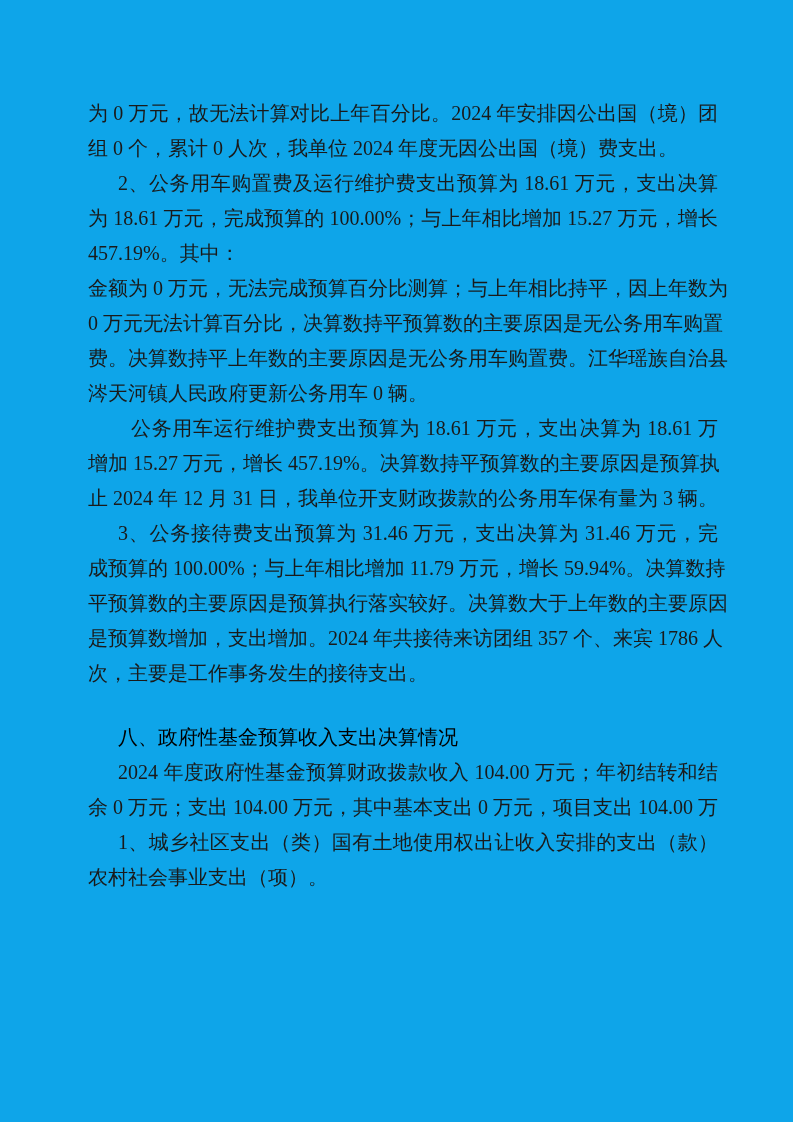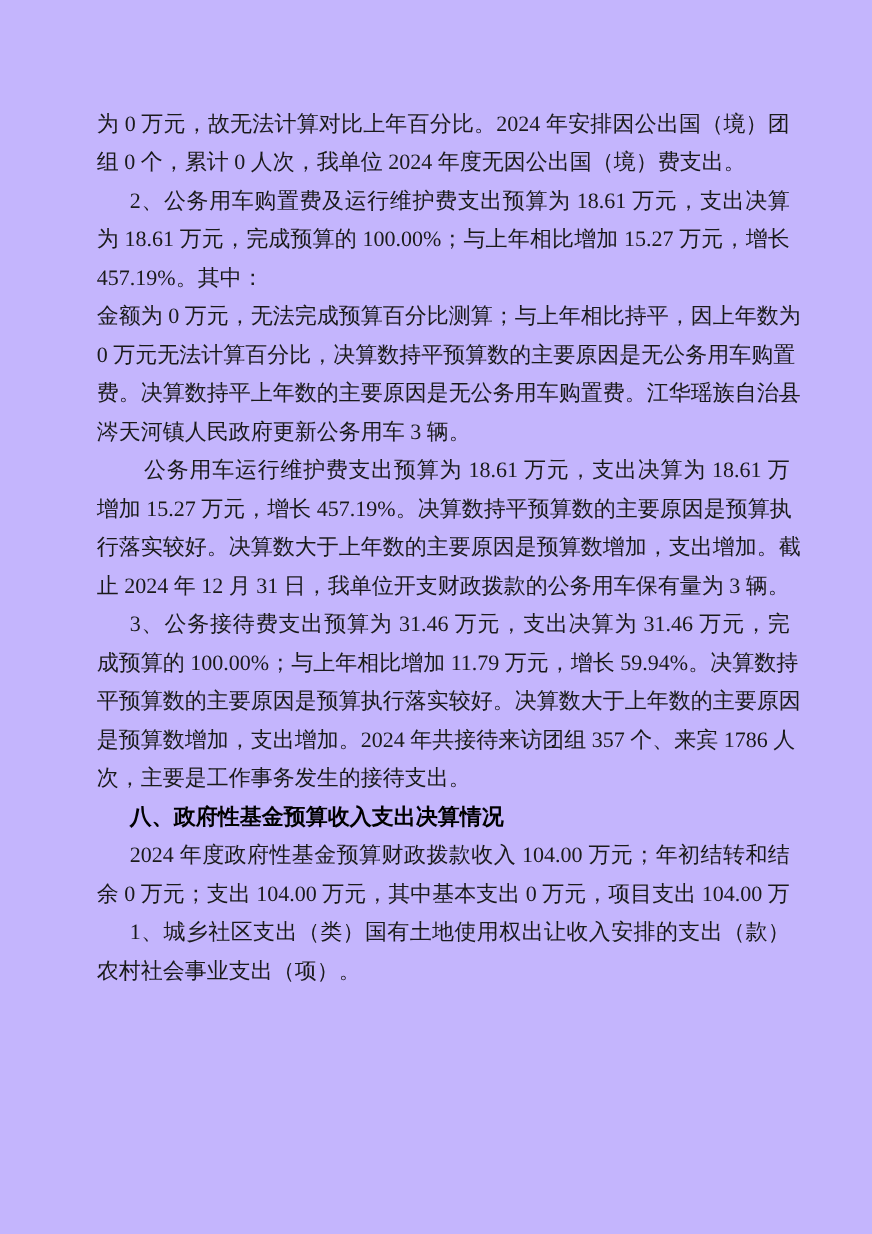--- a/index.html
+++ b/index.html
@@ -3,40 +3,41 @@
 <meta charset="utf-8">
 <style>
   html, body { margin: 0; padding: 0; background: #ffffff; }
   body { width: 793px; height: 1122px; overflow: hidden; }
   .page {
     box-sizing: border-box;
     width: 793px;
     height: 1122px;
     padding: 96px 75px 0 88px;
     overflow: hidden;
-    background: #c4b5fd;
+    background: #0ea5e9;
   }
   .ln {
     margin: 0;
     padding: 0;
     font-family: "Liberation Serif", "DejaVu Serif", serif;
     font-size: 20px;
     line-height: 35px;
     color: #1a1a1a;
     white-space: nowrap;
     text-align: justify;
   }
   .j { text-align-last: justify; }
   .e { text-align-last: left; }
   .i-num { text-indent: 30px; }
   .i-std { text-indent: 43px; }
   .heading {
     font-family: "Liberation Sans", "DejaVu Sans", sans-serif;
-    font-weight: 700;
+    font-weight: 400;
     color: #000000;
+    margin-top: 29px;
   }
 </style>
 </head>
 <body>
 
 <main class="page">
 
   <div>
     <p class="ln j">为 0 万元，故无法计算对比上年百分比。2024 年安排因公出国（境）团</p>
     <p class="ln e">组 0 个，累计 0 人次，我单位 2024 年度无因公出国（境）费支出。</p>
@@ -45,27 +46,26 @@
   <div>
     <p class="ln j i-num">2、公务用车购置费及运行维护费支出预算为 18.61 万元，支出决算</p>
     <p class="ln j">为 18.61 万元，完成预算的 100.00%；与上年相比增加 15.27 万元，增长</p>
     <p class="ln e">457.19%。其中：</p>
   </div>
 
   <div>
     <p class="ln j">金额为 0 万元，无法完成预算百分比测算；与上年相比持平，因上年数为</p>
     <p class="ln j">0 万元无法计算百分比，决算数持平预算数的主要原因是无公务用车购置</p>
     <p class="ln j">费。决算数持平上年数的主要原因是无公务用车购置费。江华瑶族自治县</p>
-    <p class="ln e">涔天河镇人民政府更新公务用车 3 辆。</p>
+    <p class="ln e">涔天河镇人民政府更新公务用车 0 辆。</p>
   </div>
 
   <div>
     <p class="ln j i-std">公务用车运行维护费支出预算为 18.61 万元，支出决算为 18.61 万</p>
     <p class="ln j">增加 15.27 万元，增长 457.19%。决算数持平预算数的主要原因是预算执</p>
-    <p class="ln j">行落实较好。决算数大于上年数的主要原因是预算数增加，支出增加。截</p>
     <p class="ln e">止 2024 年 12 月 31 日，我单位开支财政拨款的公务用车保有量为 3 辆。</p>
   </div>
 
   <div>
     <p class="ln j i-num">3、公务接待费支出预算为 31.46 万元，支出决算为 31.46 万元，完</p>
     <p class="ln j">成预算的 100.00%；与上年相比增加 11.79 万元，增长 59.94%。决算数持</p>
     <p class="ln j">平预算数的主要原因是预算执行落实较好。决算数大于上年数的主要原因</p>
     <p class="ln j">是预算数增加，支出增加。2024 年共接待来访团组 357 个、来宾 1786 人</p>
     <p class="ln e">次，主要是工作事务发生的接待支出。</p>
   </div>

